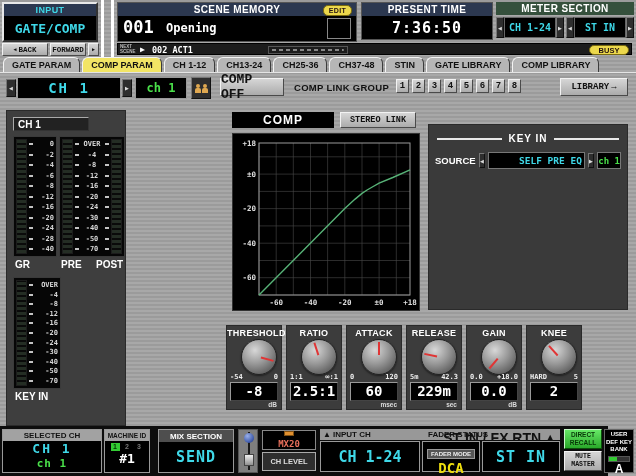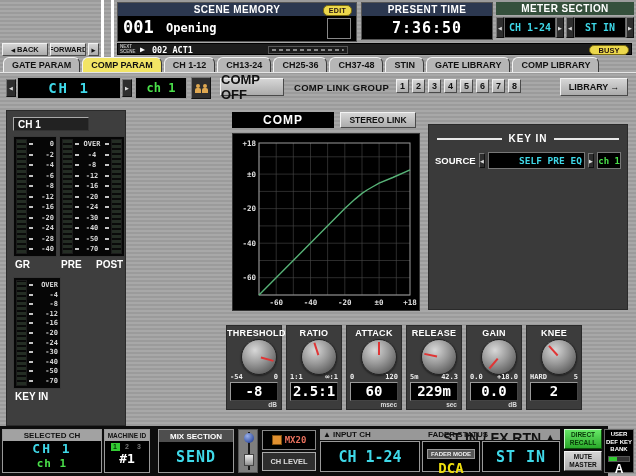--- a/index.html
+++ b/index.html
@@ -8,21 +8,21 @@
     font-family:"Liberation Sans",sans-serif;
     background:repeating-linear-gradient(0deg,#a8a8a8 0 2px,#9b9b9b 2px 4px);
   }
   .abs{position:absolute;}
   .hdr{background:#2c3850;color:#fff;font-weight:bold;font-size:10px;display:flex;align-items:center;justify-content:center;letter-spacing:.4px;}
   .hdr-green{background:#35503c;}
   .disp{background:#000;color:#fff;}
   .cyan{color:#3fd8e8;}
   .grn{color:#4ae04a;}
   .mono{font-family:"DejaVu Sans Mono",monospace;}
-  .btn{background:linear-gradient(#d6d6d6,#ababab);border:1px solid;border-color:#f2f2f2 #4a4a4a #4a4a4a #f2f2f2;color:#111;font-weight:bold;display:flex;align-items:center;justify-content:center;box-sizing:border-box;}
+  .btn{background:linear-gradient(#d6d6d6,#ababab);border:1px solid;border-color:#f2f2f2 #4a4a4a #4a4a4a #f2f2f2;color:#111;font-weight:bold;display:flex;align-items:center;justify-content:center;box-sizing:border-box;font-family:Liberation Mono, monospace;}
   .badge{background:#ecd84c;color:#211;border:1px solid #7a6a10;border-radius:5px;font-weight:bold;font-size:7px;display:flex;align-items:center;justify-content:center;}
   .frame{border:1px solid #999;box-sizing:border-box;}
   .darkbtn{background:#2e2e2e;border:1px solid;border-color:#777 #111 #111 #777;color:#ddd;display:flex;align-items:center;justify-content:center;box-sizing:border-box;}
   
   #tabs{position:absolute;left:3px;top:57px;display:flex;gap:2px;align-items:flex-end;}
   .tab{height:15px;padding:0 8px;border-radius:6px 6px 0 0;background:#b6b6b6;border:1px solid;border-color:#f4f4f4 #3c3c3c #3c3c3c #f4f4f4;border-bottom:none;font-size:9px;font-weight:bold;color:#111;display:flex;align-items:center;box-sizing:border-box;white-space:nowrap;}
   .tab.active{background:#f2e565;}
   
   .meter-box{background:#060606;border:1px solid #3a3a3a;box-sizing:border-box;display:flex;gap:2px;padding:2px;}
   .led{width:9px;align-self:stretch;background:repeating-linear-gradient(to top,#242d24 0px,#242d24 3px,#0a0a0a 3px,#0a0a0a 5px);border:1px solid #1c1c1c;}
@@ -46,20 +46,24 @@
   .bb-hdr{background:#a2a2a2;color:#111;font-weight:bold;display:flex;align-items:center;justify-content:center;}
   .pair-fig{display:inline-block;width:6px;height:9px;position:relative;}
   .pair-fig::before{content:"";position:absolute;left:1px;top:0;width:4px;height:4px;border-radius:50%;background:#e0a850;}
   .pair-fig::after{content:"";position:absolute;left:0;top:4px;width:6px;height:5px;border-radius:2px 2px 0 0;background:#e0a850;}
 </style>
 </head>
 <body>
 
 <div id="screen">
 
+  <div class="abs" style="left:2px;top:2px;width:96px;height:40px;border:2px solid;border-color:#e8e8e8 #333 #333 #e8e8e8;background:#000;box-sizing:border-box;">
+    <div class="hdr" style="height:12px;font-size:9px;color:#3fd8e8;">INPUT</div>
+    <div class="disp cyan mono" style="height:24px;display:flex;align-items:center;justify-content:center;font-weight:bold;font-size:13px;">GATE/COMP</div>
+  </div>
   <div class="abs btn" style="left:2px;top:43px;width:46px;height:13px;font-size:7.5px;gap:2px;">
     <span style="font-size:5px;">◀</span>
     <span>BACK</span>
   </div>
   <div class="abs btn" style="left:50px;top:43px;width:36px;height:13px;font-size:7.5px;overflow:hidden;">
     <span>FORWARD</span>
   </div>
   <div class="abs btn" style="left:88px;top:43px;width:11px;height:13px;font-size:5px;">
     <span>▶</span>
   </div>
@@ -550,21 +554,21 @@
       <div style="height:12px;background:#4e4e4e;color:#fff;font-weight:bold;font-size:8px;display:flex;align-items:center;justify-content:center;">MIX SECTION</div>
       <div class="disp cyan mono" style="height:30px;display:flex;align-items:center;justify-content:center;font-weight:bold;font-size:15px;letter-spacing:1px;">SEND</div>
     </div>
 
     <div class="abs" style="left:238px;top:3px;width:20px;height:44px;background:#7e7e7e;border:1px solid #555;box-sizing:border-box;">
       <div class="abs" style="left:9px;top:2px;width:2px;height:38px;background:#181818;"></div>
       <div class="abs" style="left:5px;top:3px;width:10px;height:10px;border-radius:50%;background:radial-gradient(circle at 35% 30%,#9ab0e8,#3a56a8 70%,#20305c);"></div>
       <div class="abs" style="left:5px;top:24px;width:10px;height:12px;background:linear-gradient(#f0f0f0,#909090);border:1px solid #444;box-sizing:border-box;"></div>
     </div>
 
-    <div class="abs disp" style="left:262px;top:4px;width:54px;height:20px;border:1px solid #888;display:flex;align-items:center;justify-content:center;gap:3px;box-sizing:border-box;">
+    <div class="abs disp" style="left:262px;top:4px;width:54px;height:20px;border:1px solid #888;display:flex;align-items:center;justify-content:center;gap:3px;box-sizing:border-box;flex-direction:column;">
       <span style="width:8px;height:8px;background:#e09030;border:1px solid #804f10;display:inline-block;"></span>
       <span class="mono" style="color:#e8705c;font-weight:bold;font-size:9px;">MX20</span>
     </div>
     <div class="abs" style="left:262px;top:26px;width:54px;height:19px;background:#2e2e2e;border:1px solid #aaa;color:#ddd;font-weight:bold;font-size:7.5px;display:flex;align-items:center;justify-content:center;box-sizing:border-box;">CH LEVEL</div>
 
     <div class="abs" style="left:320px;top:3px;width:240px;height:11px;background:#989898;">
       <span class="abs" style="left:3px;top:1px;font-weight:bold;font-size:8px;color:#111;display:flex;gap:2px;">
           <span>▲</span>
           <span>INPUT CH</span>
         </span>

